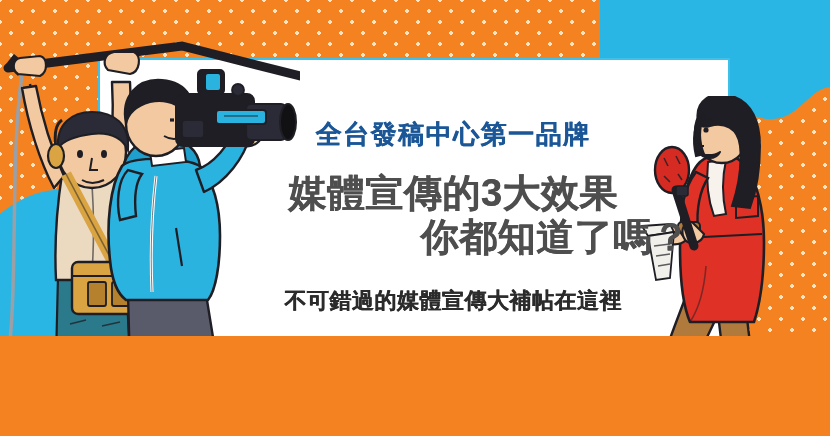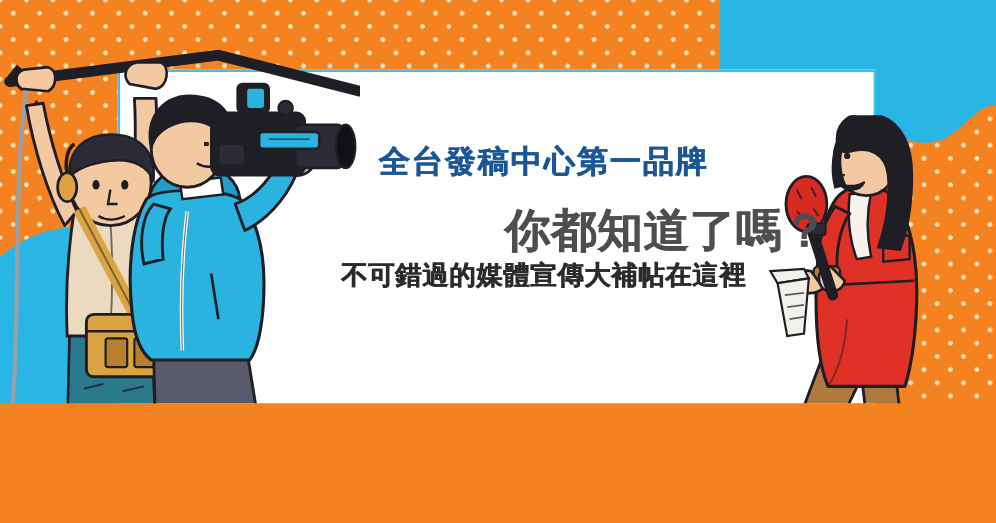--- a/index.html
+++ b/index.html
@@ -74,20 +74,21 @@
     margin-top:22px;
     font-size:38px;
     font-weight:bold;
     color:#4E4E4E;
     line-height:1.18;
     letter-spacing:0.5px;
     text-shadow:0.6px 0 0 #4E4E4E;
   }
   .headline .l2{display:block;text-align:right;}
   .subhead{
+    margin-top:26px;
     font-size:22px;
     font-weight:bold;
     color:#2B2B2B;
     letter-spacing:0.5px;
     white-space:nowrap;
     text-shadow:0.5px 0 0 #2B2B2B;
   }
 
   
   .ill{position:absolute;z-index:30;}
@@ -296,18 +297,19 @@
       <circle cx="70" cy="34" r="2.6" fill="#1E1E24"></circle>
       <path d="M66,24 Q72,21 77,24" stroke="#1E1E24" stroke-width="2" fill="none"></path>
       <path d="M64,44 L62,50 L68,50" stroke="#1E1E24" stroke-width="1.8" fill="none"></path>
       <path d="M62,56 C68,64 80,64 84,56 C78,60 68,60 62,56 Z" fill="#1E1E24" stroke="#1E1E24" stroke-width="2" stroke-linejoin="round"></path>
     </g>
   </svg>
 
   <div class="text-block">
     <div class="eyebrow">全台發稿中心第一品牌</div>
     <div class="headline">
+      <span class="l1">媒體宣傳的3大效果</span>
       <span class="l2">你都知道了嗎？</span>
     </div>
     <div class="subhead">不可錯過的媒體宣傳大補帖在這裡</div>
   </div>
 
 </div>
 
 </body></html>

